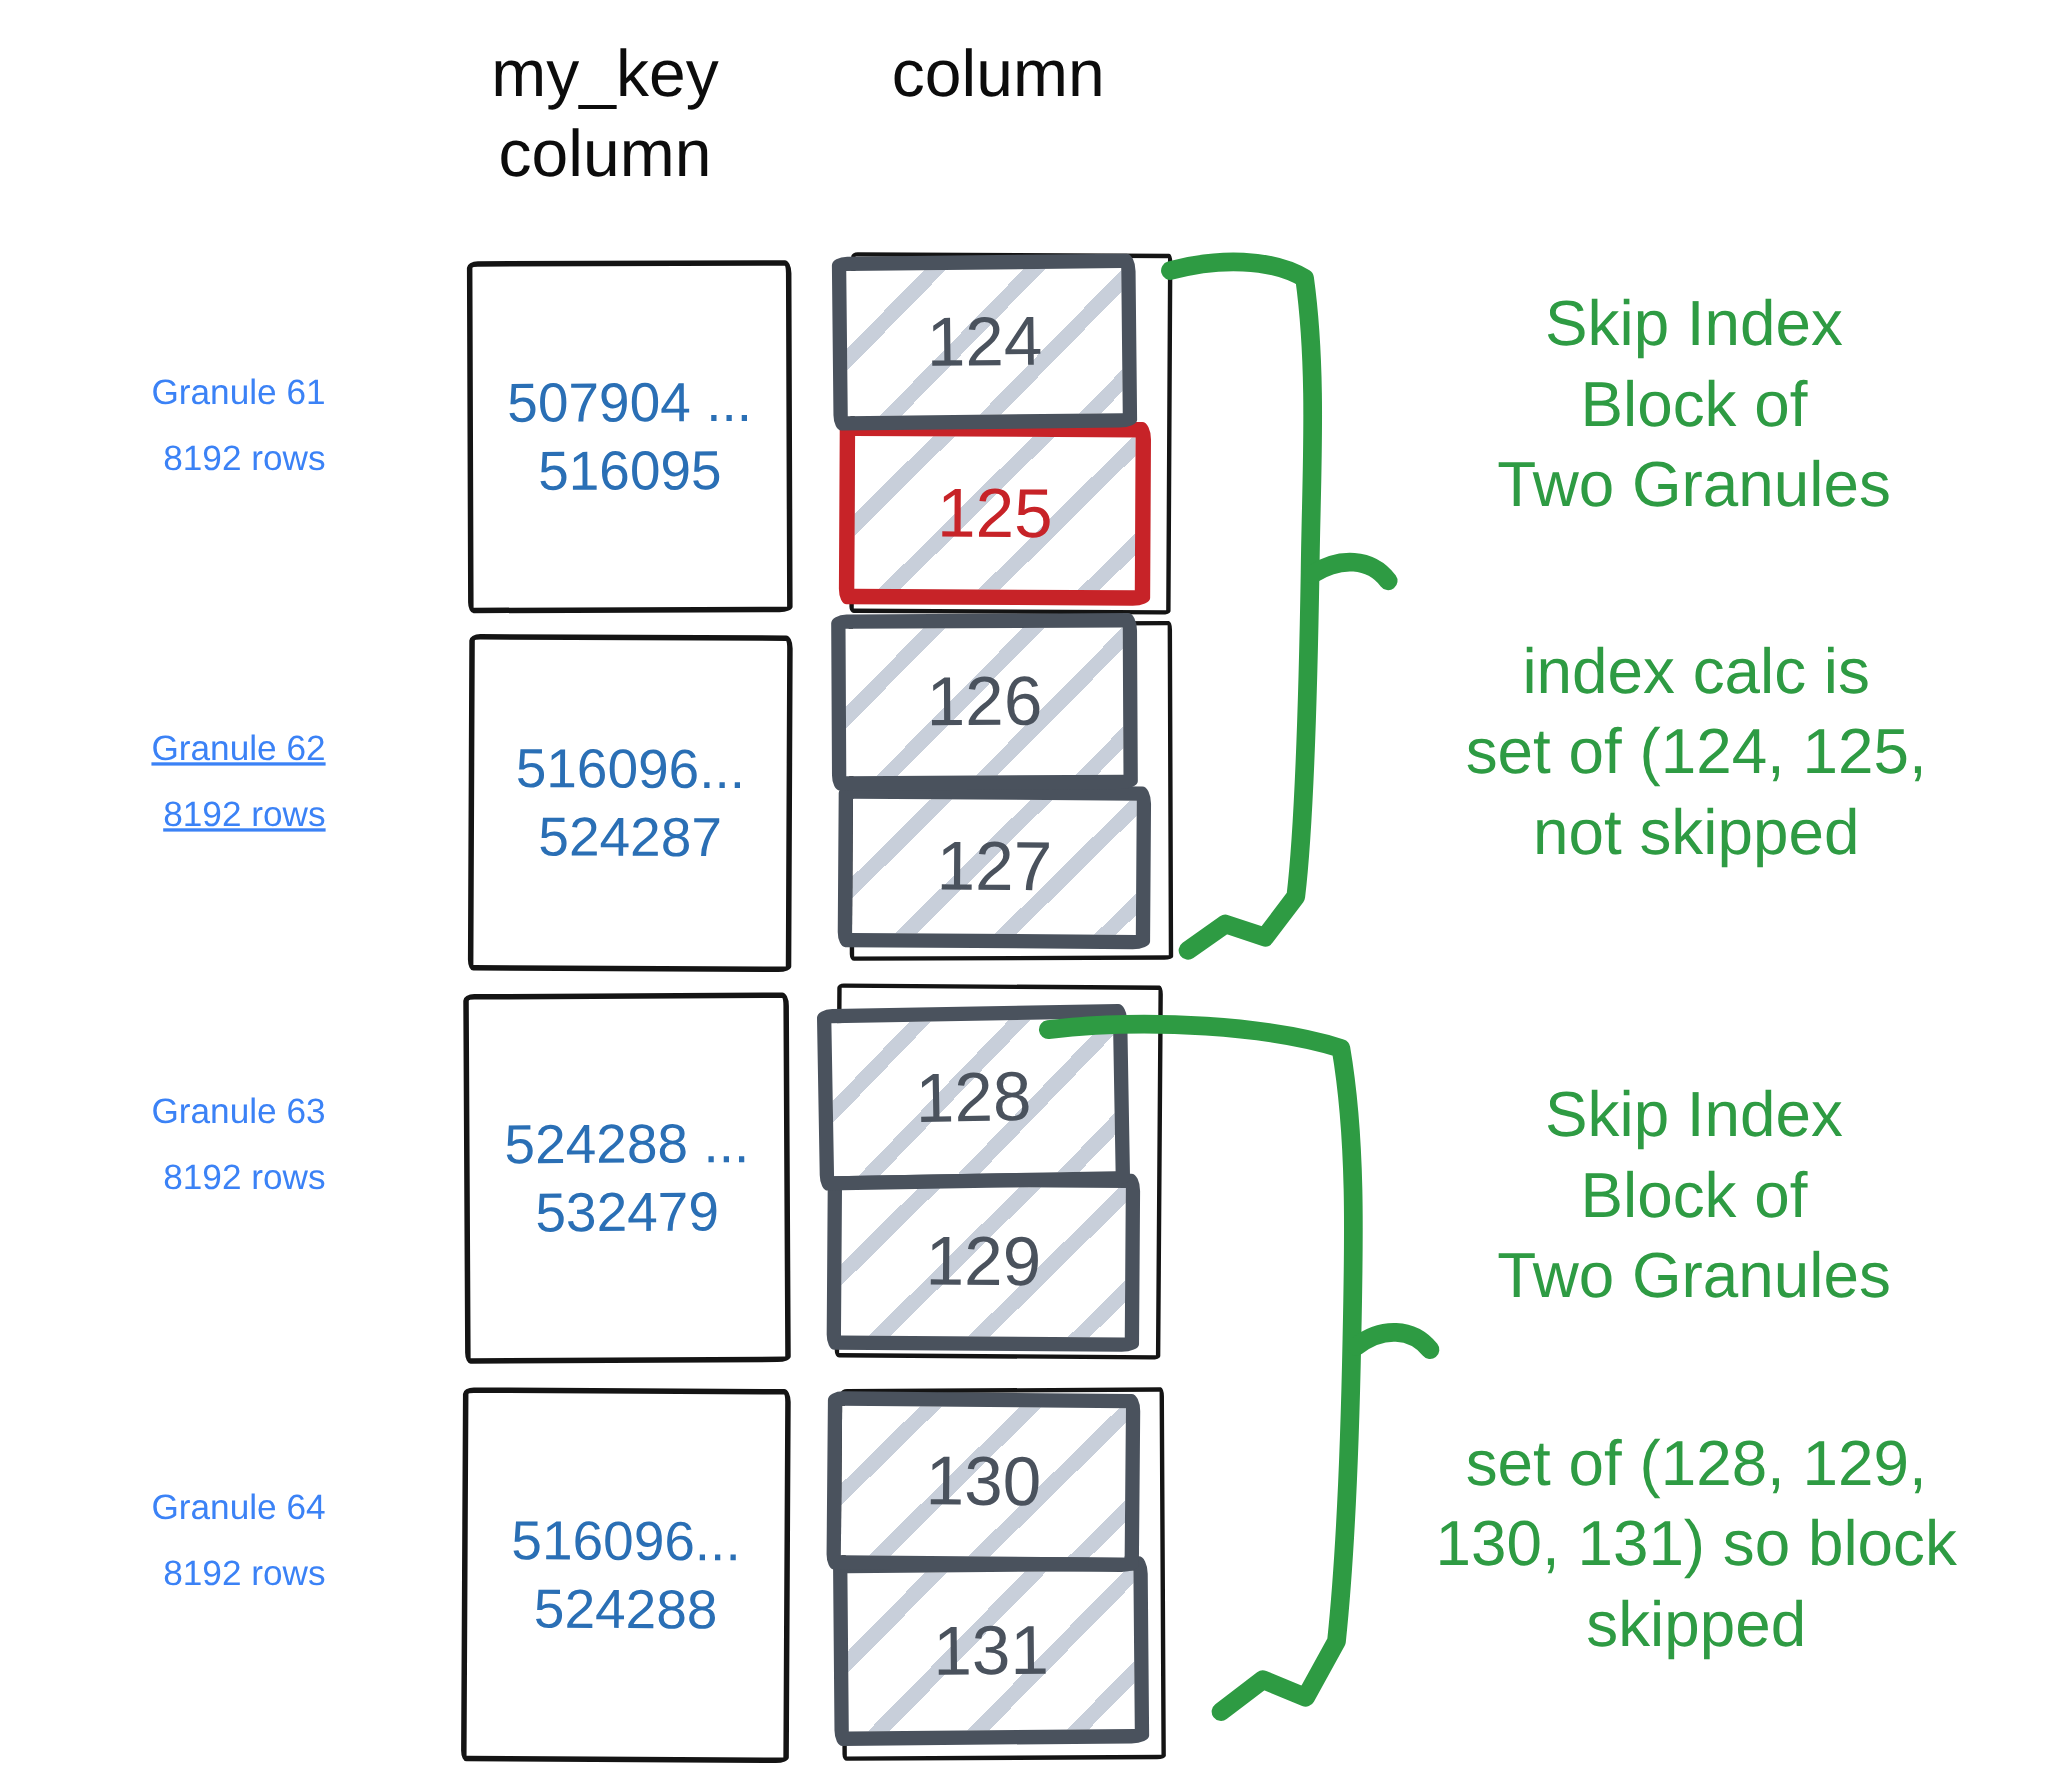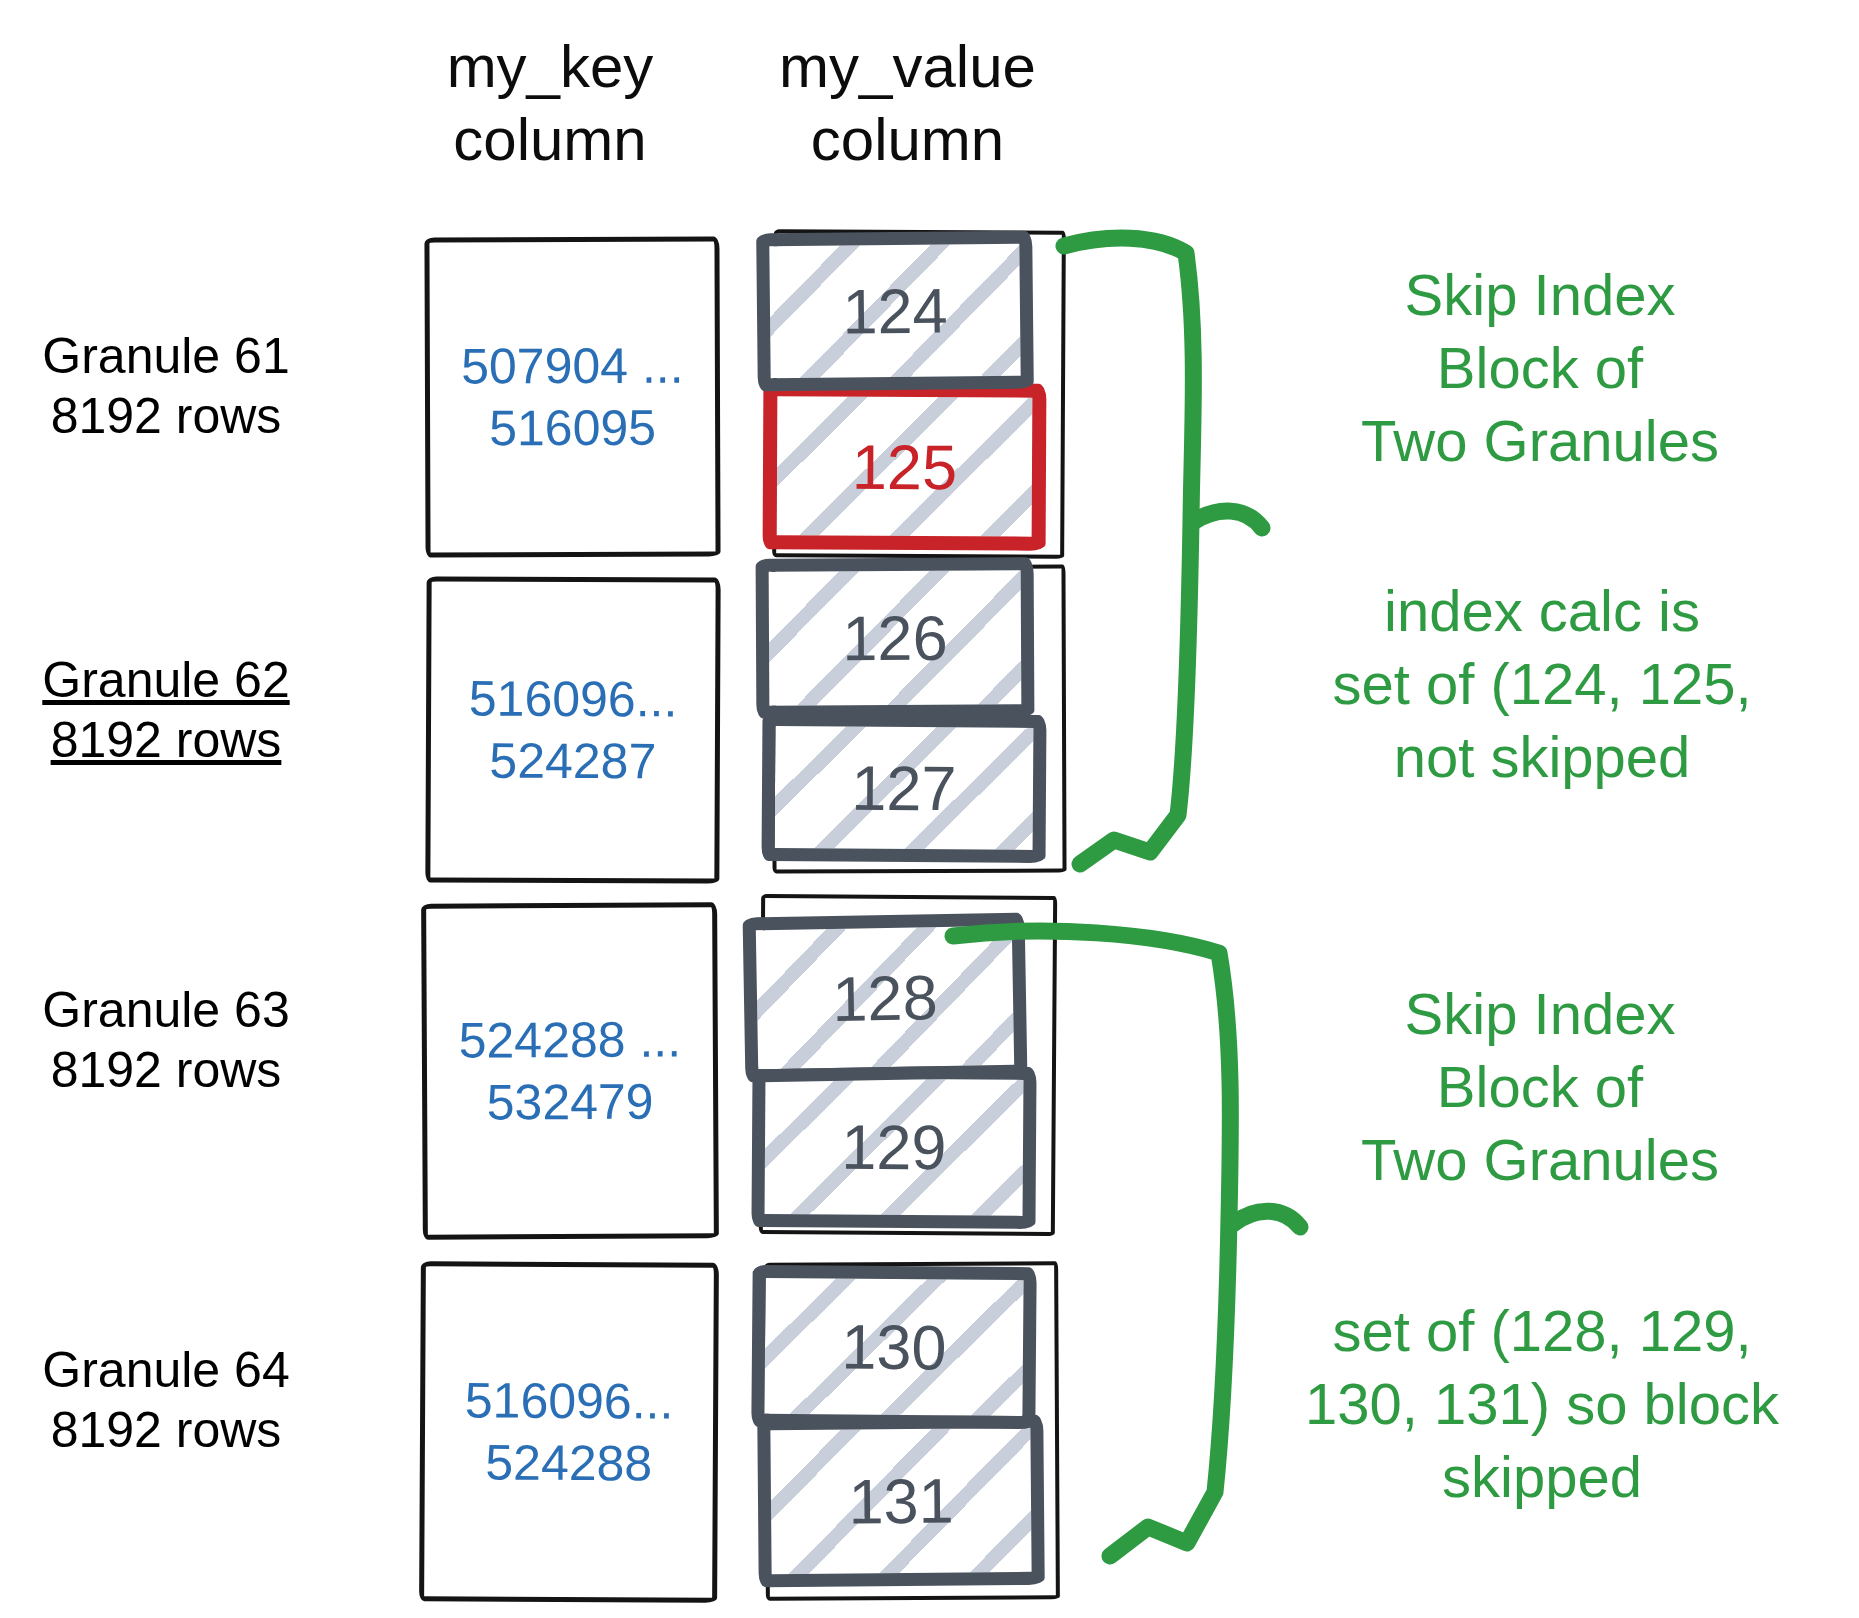--- a/index.html
+++ b/index.html
@@ -10,22 +10,22 @@
   .canvas{
     position:relative; width:1859px; height:1618px; background:#fff;
     font-family:"Liberation Sans", sans-serif; color:var(--ink); overflow:hidden;
   }
   
   .col-header{position:absolute; text-align:center; font-size:60px; line-height:73px; color:#0c0c0c;}
   .col-header.key{left:395px; top:30px; width:310px;}
   .col-header.value{left:750px; top:30px; width:315px;}
 
   
-  .granule-label{position:absolute; left:36px; width:260px; text-align:center;
-    font-size:50px; line-height:60px; color:#000000;}
+  .granule-label{position:absolute; left:36px; width:260px; text-align:right;
+    font-size:32px; line-height:60px; color:#3b82f6;}
   .g1-label{top:326px;} .g2-label{top:650px;text-decoration:underline;} .g3-label{top:980px;} .g4-label{top:1340px;}
 
   
   .key-box{position:absolute; background:#fff; border:5px solid var(--ink);
     border-radius:10px 6px 12px 5px / 6px 12px 5px 10px;
     display:flex; flex-direction:column; align-items:center; justify-content:center;
     font-size:50px; line-height:62px; color:var(--blue); text-align:center; z-index:1;}
   .g1-key{left:425px; top:237px; width:285px; height:310px; transform:rotate(-0.2deg);}
   .g2-key{left:426px; top:577px; width:284px; height:296px; transform:rotate(0.25deg);}
   .g3-key{left:422px; top:903px; width:286px; height:326px; transform:rotate(-0.3deg);}
@@ -71,21 +71,20 @@
 </head>
 <body>
 
 <div class="canvas">
 
   <div class="col-header key">
     <div>my_key</div>
     <div>column</div>
   </div>
   <div class="col-header value">
-    <div>my_value</div>
     <div>column</div>
   </div>
 
   <div class="granule-label g1-label">
     <div>Granule 61</div>
     <div>8192 rows</div>
   </div>
   <div class="key-box g1-key">
     <div>507904 ...</div>
     <div>516095</div>

